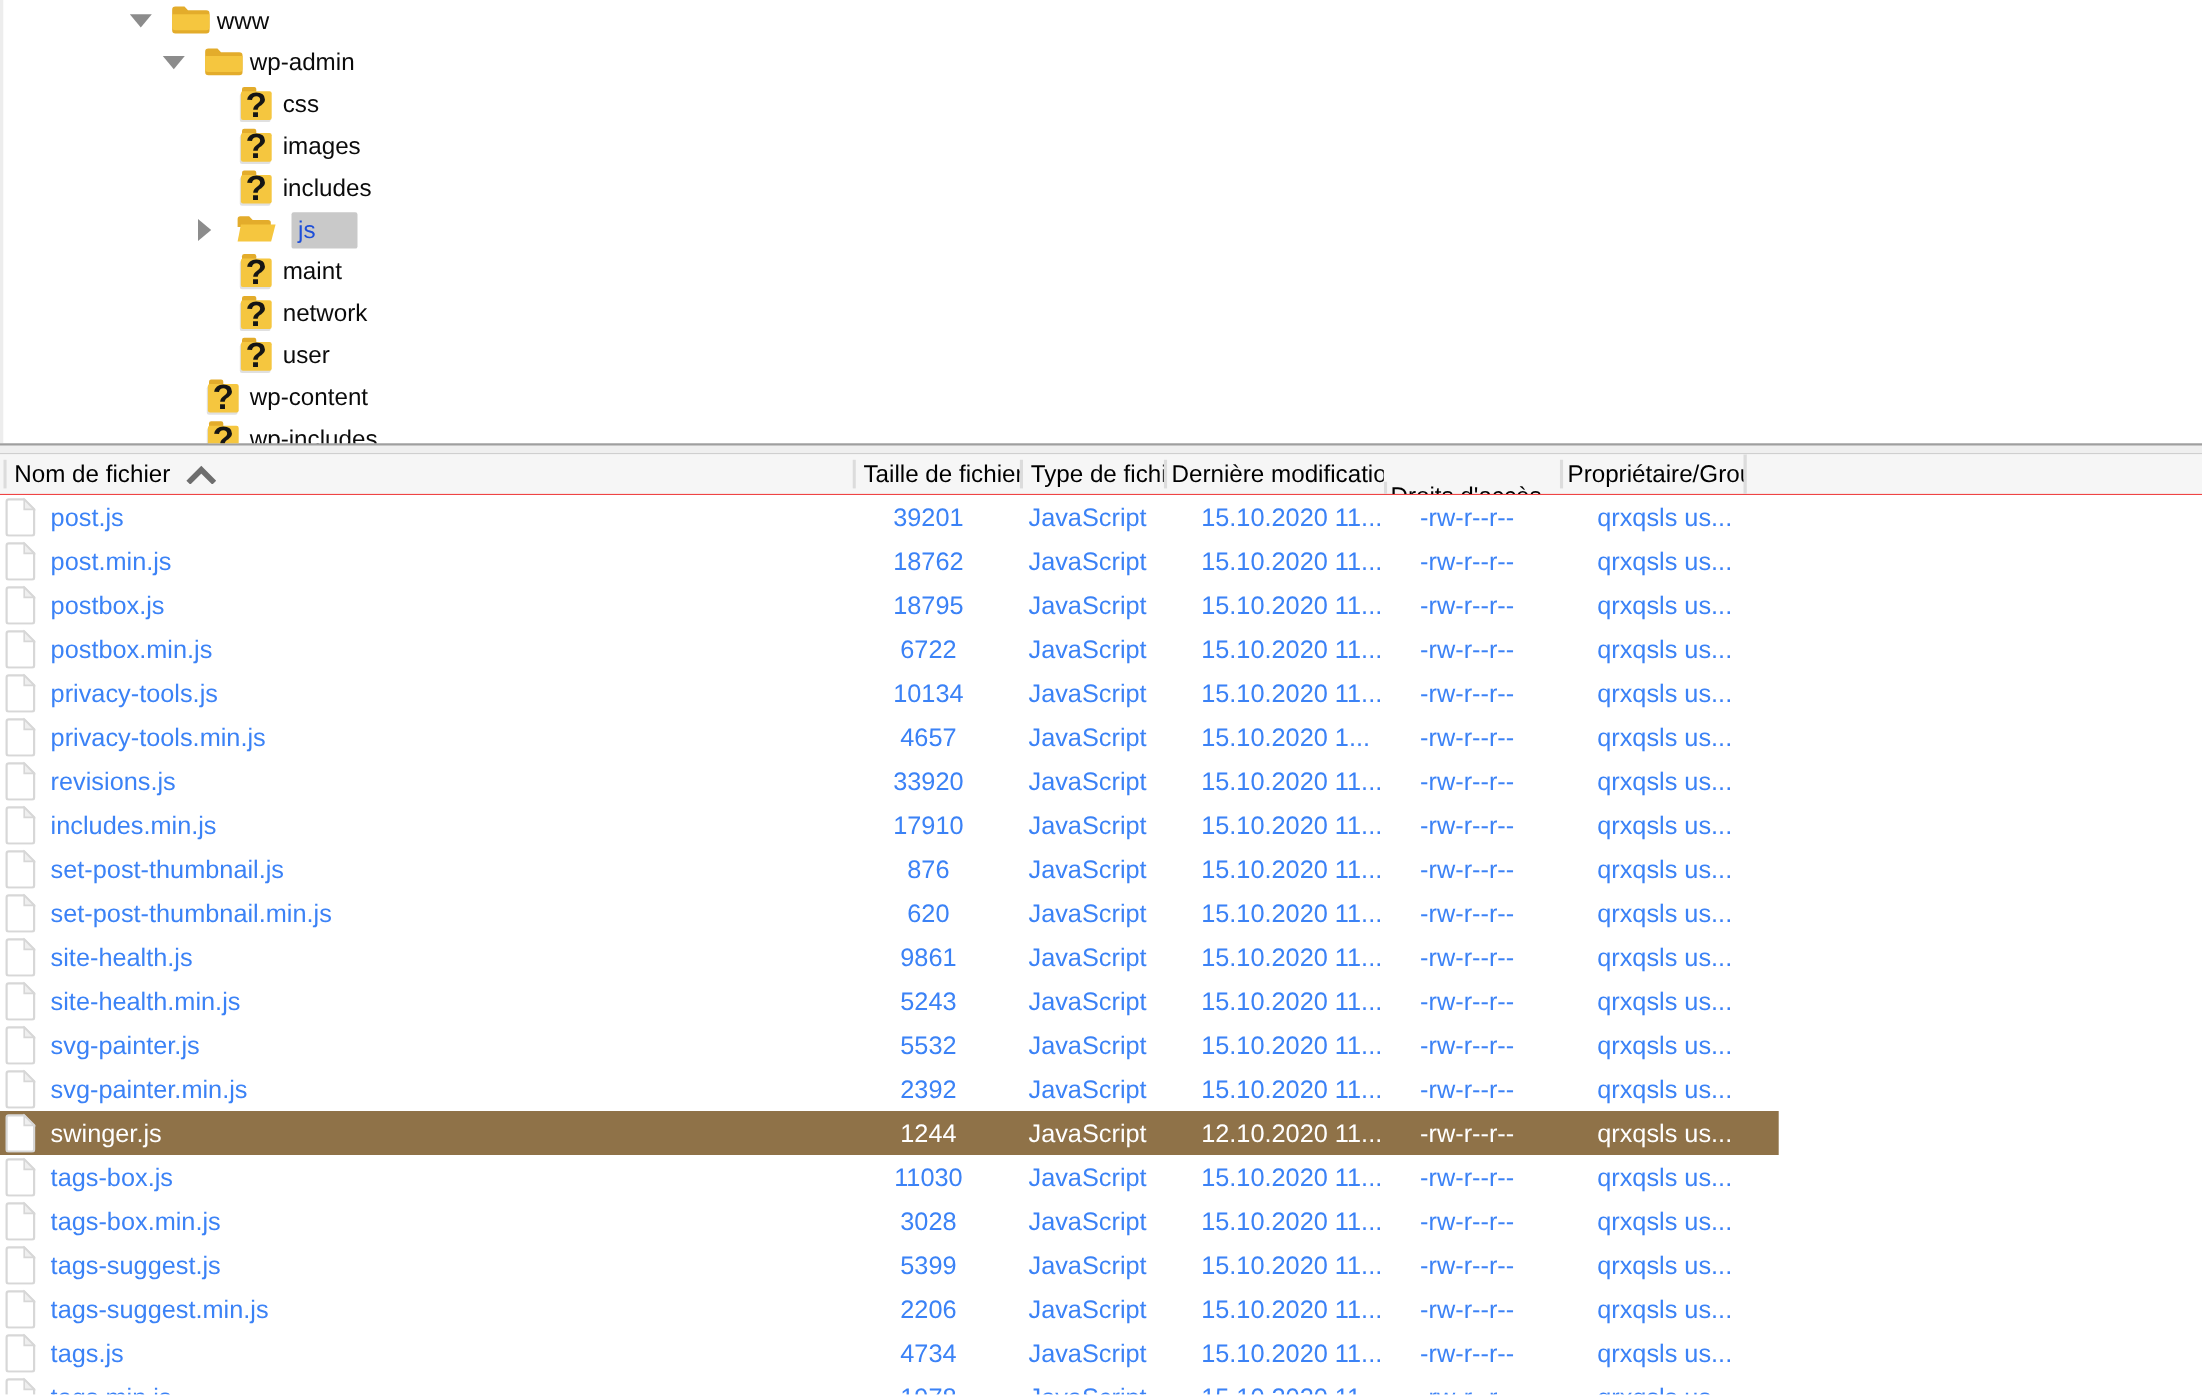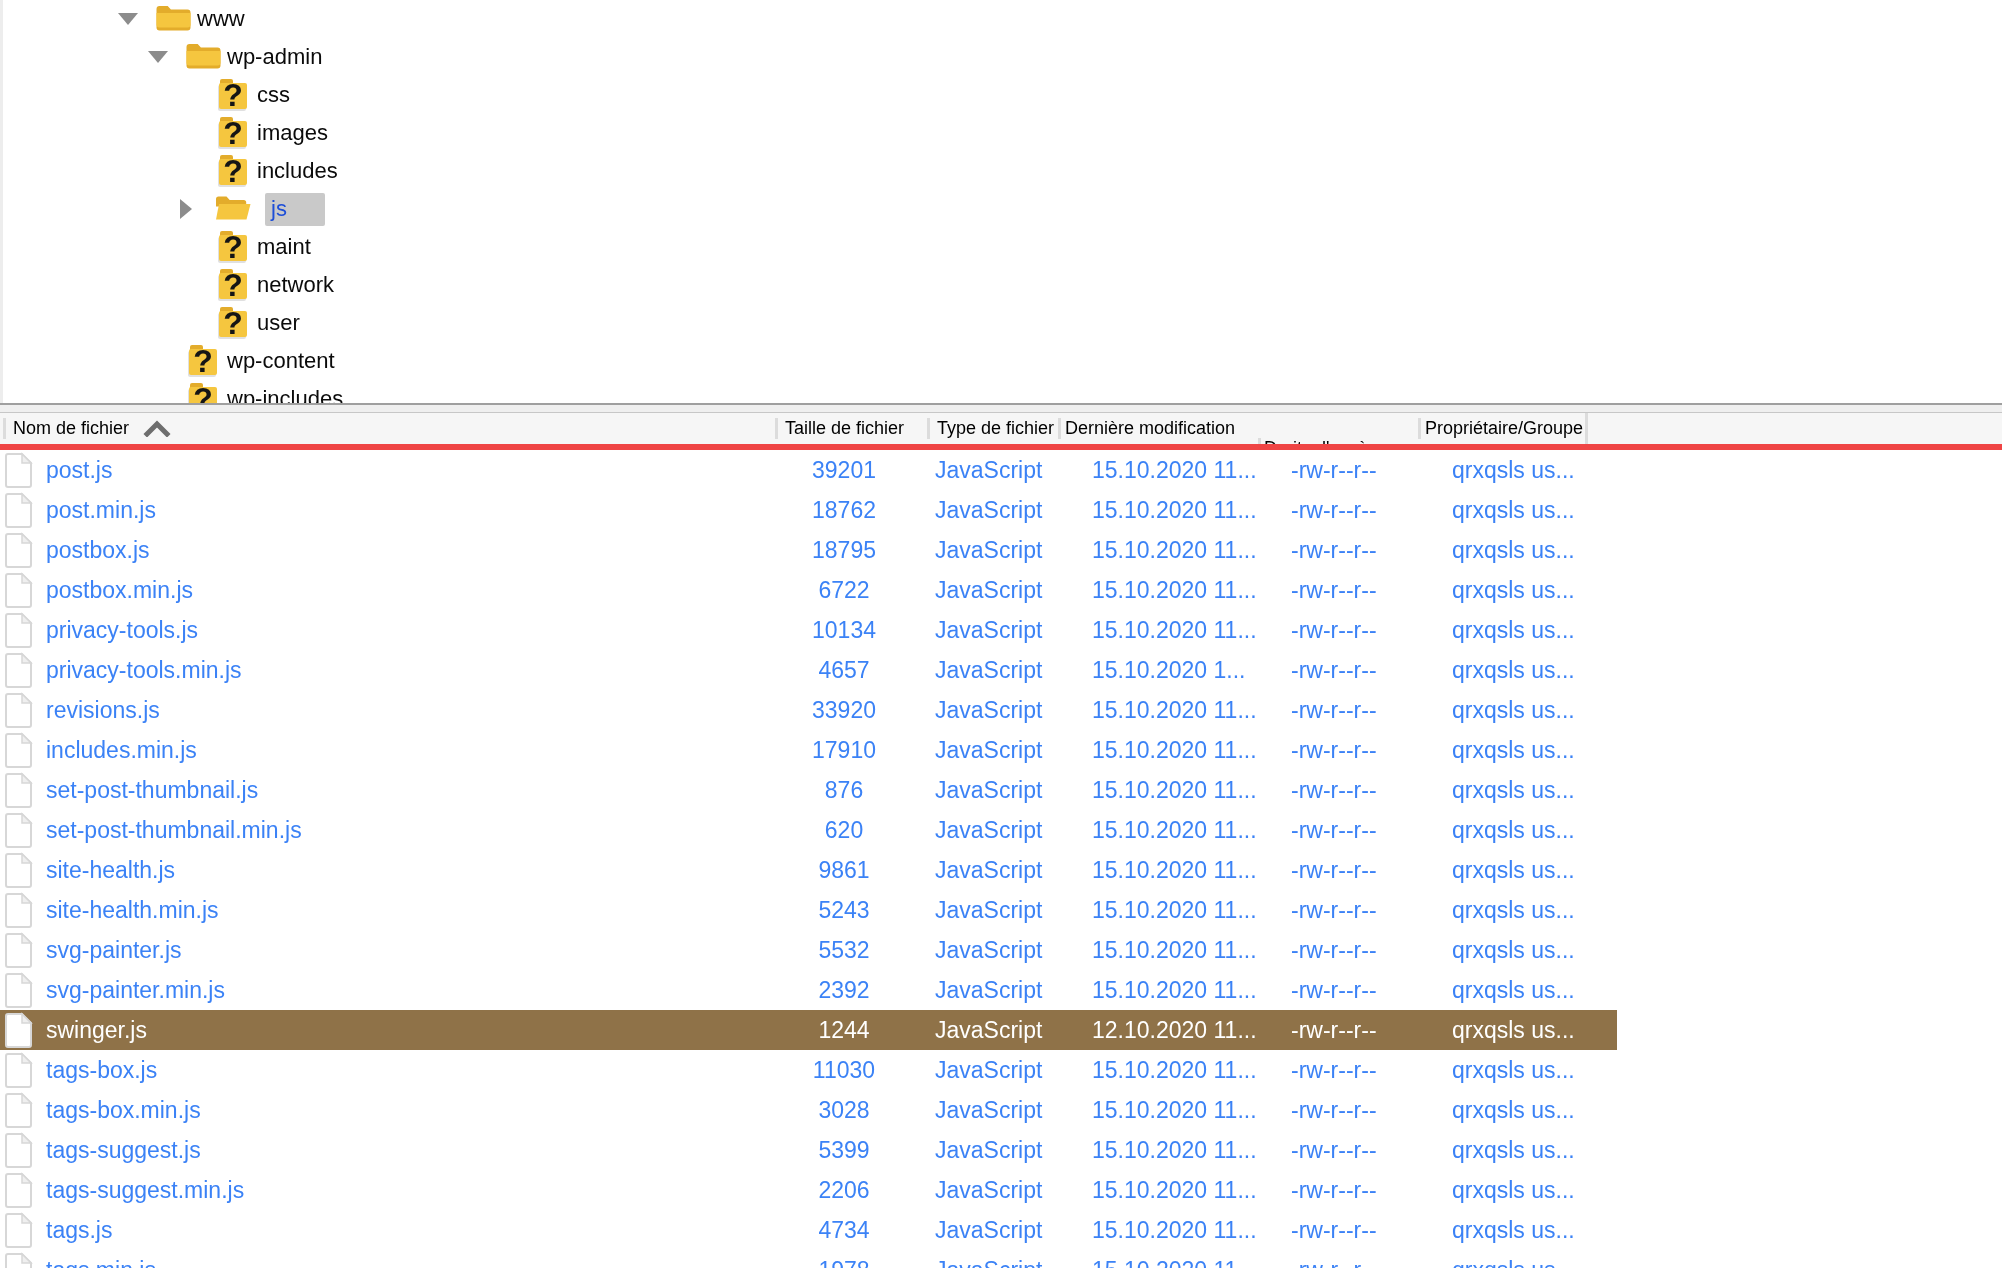--- a/index.html
+++ b/index.html
@@ -25,21 +25,21 @@
   .tlabel.selected{background:var(--tree-selection);color:#1d4ed8;padding:3px 38px 4px 6px;margin-left:14px;border-radius:2px;}
   .qfolder{position:relative;width:28px;height:27px;}
   .qfolder .ftab{position:absolute;left:1px;top:-3px;width:13px;height:8px;background:var(--folder-yellow-dark);border-radius:2px 2px 0 0;}
   .qfolder .fbody{position:absolute;left:0;top:1px;width:28px;height:26px;background:var(--folder-yellow);border-radius:2px;box-shadow:-1px 2px 0 rgba(0,0,0,0.12);}
   .qfolder .qmark{position:absolute;left:50%;top:50%;transform:translate(-50%,-50%);font-size:32px;font-weight:800;color:#151515;line-height:1;}
 
   
   .splitter{height:10px;background:#efefef;border-top:2px solid #9f9f9f;border-bottom:1px solid #c7c7c7;}
 
   
-  .list-header{height:37px;background:var(--header-background);border-bottom:6px solid #ef4444;display:flex;align-items:center;font-size:18px;color:#000;padding-left:3px;overflow:hidden;}
+  .list-header{height:37px;background:var(--header-background);border-bottom:1px solid #ef4444;display:flex;align-items:center;font-size:22px;color:#000;padding-left:3px;overflow:hidden;}
   .hcell{position:relative;height:100%;display:flex;align-items:center;padding-left:10px;overflow:hidden;white-space:nowrap;flex:0 0 auto;}
   .hcell::before{content:"";position:absolute;left:0;top:5px;bottom:5px;width:3px;background:#dcdcdc;}
   .hc-name{width:772px;}
   .hc-size{width:152px;}
   .hc-type{width:131px;}
   .hc-date{width:200px;padding-left:7px;}
   .hc-perms{width:160px;padding-left:6px;margin-top:39px;}
   .hc-owner{width:170px;padding-left:7px;}
   .hcell:last-child{border-right:3px solid #dcdcdc;}
   .sort-chevron{margin-left:14px;flex:0 0 auto;}

